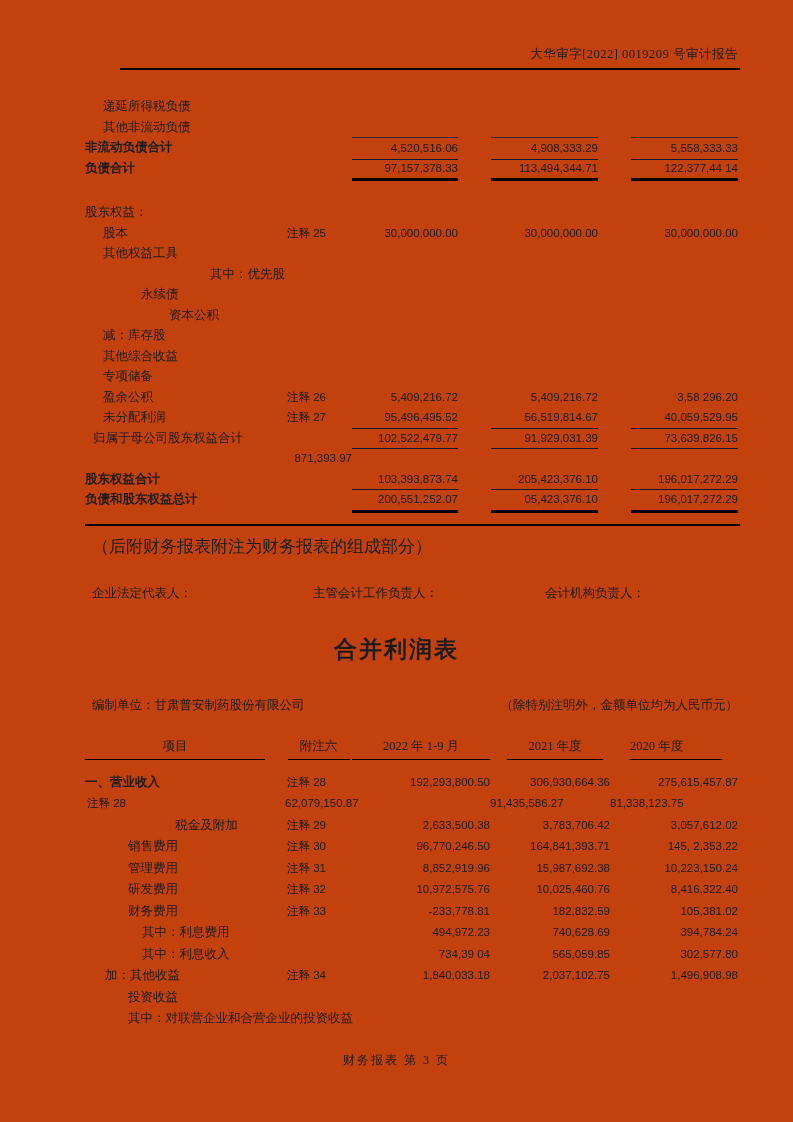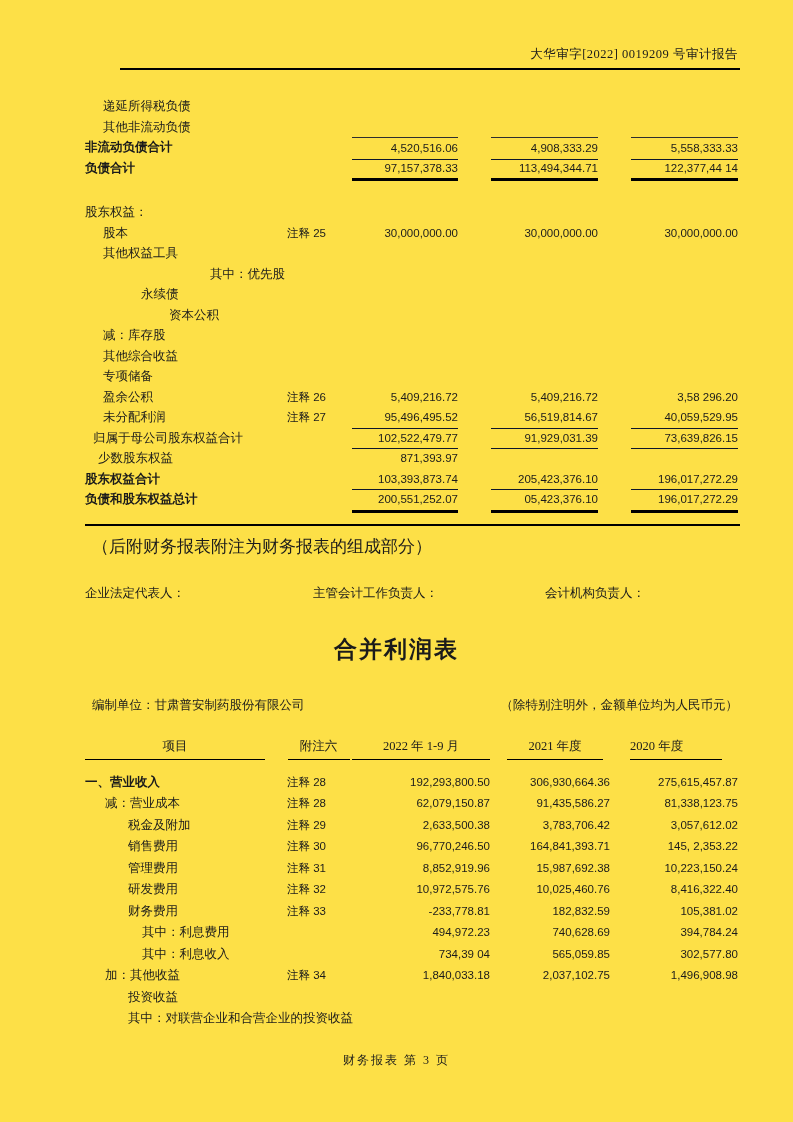--- a/index.html
+++ b/index.html
@@ -1,21 +1,21 @@
 <!DOCTYPE html>
 <html><head>
 <meta charset="utf-8">
 <style>
   * { margin:0; padding:0; box-sizing:border-box; }
   html,body { background:#888; }
   .page {
     position:relative;
     width:793px; height:1122px;
     margin:0 auto;
-    background:#fde047;
+    background:#c2410c;
     color:#1b1b1b;
     font-family:"Liberation Serif", serif;
     font-size:12.5px;
     overflow:hidden;
     padding-top:46px;
   }
   
   .rpt-header { text-align:right; margin-right:55px; font-size:12.5px; letter-spacing:0.5px; }
   .header-line { margin:5px 53px 0 120px; border-top:2px solid #000; }
 
@@ -56,21 +56,21 @@
   .hl-v1 { width:100%; }
   .hl-v2 { width:96px; }
   .hl-v3 { width:92px; margin-right:auto; }
   .hcell.left { text-align:left; }
 
   
   .rule { margin:14px 53px 0 85px; border-top:2px solid #000; }
   .notes-line { margin:9px 0 8px 92px; font-size:17px; }
   .sigs { position:relative; margin-left:85px; margin-top:27px; height:17px; }
   .sigs span { position:absolute; top:0; font-size:12.5px; }
-  .sig1 { left:0; } .sig2 { left:228px; } .sig3 { left:460px; }
+  .sig1 { left:7px; } .sig2 { left:228px; } .sig3 { left:460px; }
   .stmt-title {
     margin-top:32px;
     text-align:center;
     font-family:"Liberation Sans", sans-serif;
     font-weight:bold;
     font-size:23px;
     letter-spacing:2px;
   }
   .prep-row {
     display:flex; justify-content:space-between;
@@ -232,21 +232,20 @@
       <div class="trow">
         <div class="c label" style="padding-left: 8px;">归属于母公司股东权益合计</div>
         <div class="c note"></div>
         <div class="c val lb">102,522,479.77</div>
         <div class="c gapc"></div>
         <div class="c val lb">91,929,031.39</div>
         <div class="c gapc"></div>
         <div class="c val lb">73,639,826.15</div>
       </div>
       <div class="trow">
-        <div class="c label" style="padding-left: 13px;">少数股东权益</div>
         <div class="c note"></div>
         <div class="c val">871,393.97</div>
         <div class="c gapc"></div>
         <div class="c val"></div>
         <div class="c gapc"></div>
         <div class="c val"></div>
       </div>
       <div class="trow bold">
         <div class="c label">股东权益合计</div>
         <div class="c note"></div>
@@ -297,30 +296,29 @@
       <div class="trow bold">
         <div class="c label">一、营业收入</div>
         <div class="c note">注释 28</div>
         <div class="c val">192,293,800.50</div>
         <div class="c gapc"></div>
         <div class="c val">306,930,664.36</div>
         <div class="c gapc"></div>
         <div class="c val">275,615,457.87</div>
       </div>
       <div class="trow">
-        <div class="c label" style="padding-left: 20px;">减：营业成本</div>
         <div class="c note">注释 28</div>
         <div class="c val">62,079,150.87</div>
         <div class="c gapc"></div>
         <div class="c val">91,435,586.27</div>
         <div class="c gapc"></div>
         <div class="c val">81,338,123.75</div>
       </div>
       <div class="trow">
-        <div class="c label" style="padding-left: 43px;">税金及附加</div>
+        <div class="c label" style="padding-left: 43px; text-align: center;">税金及附加</div>
         <div class="c note">注释 29</div>
         <div class="c val">2,633,500.38</div>
         <div class="c gapc"></div>
         <div class="c val">3,783,706.42</div>
         <div class="c gapc"></div>
         <div class="c val">3,057,612.02</div>
       </div>
       <div class="trow">
         <div class="c label" style="padding-left: 43px;">销售费用</div>
         <div class="c note">注释 30</div>

